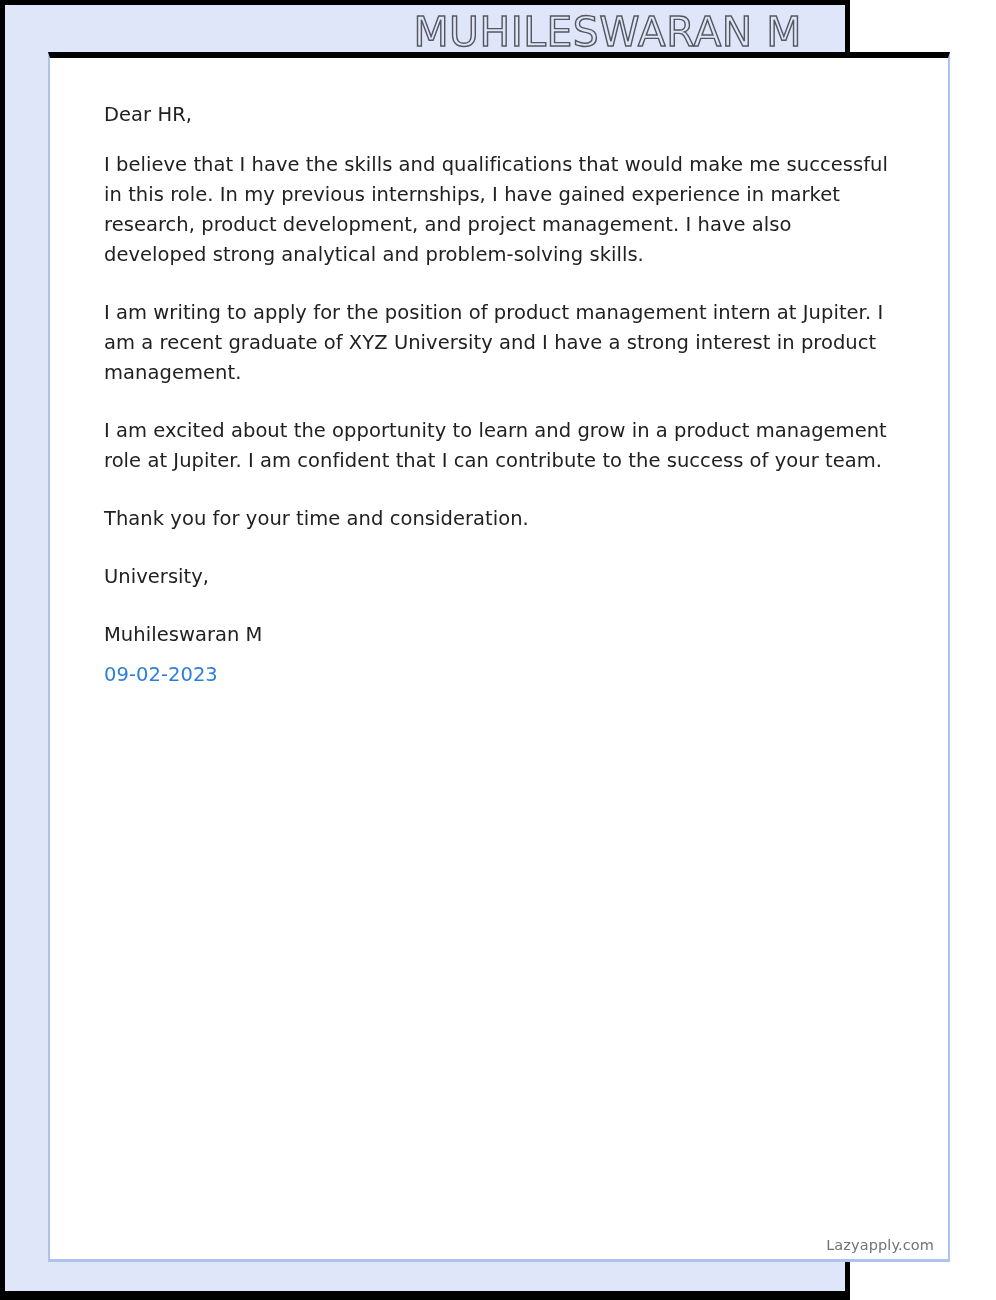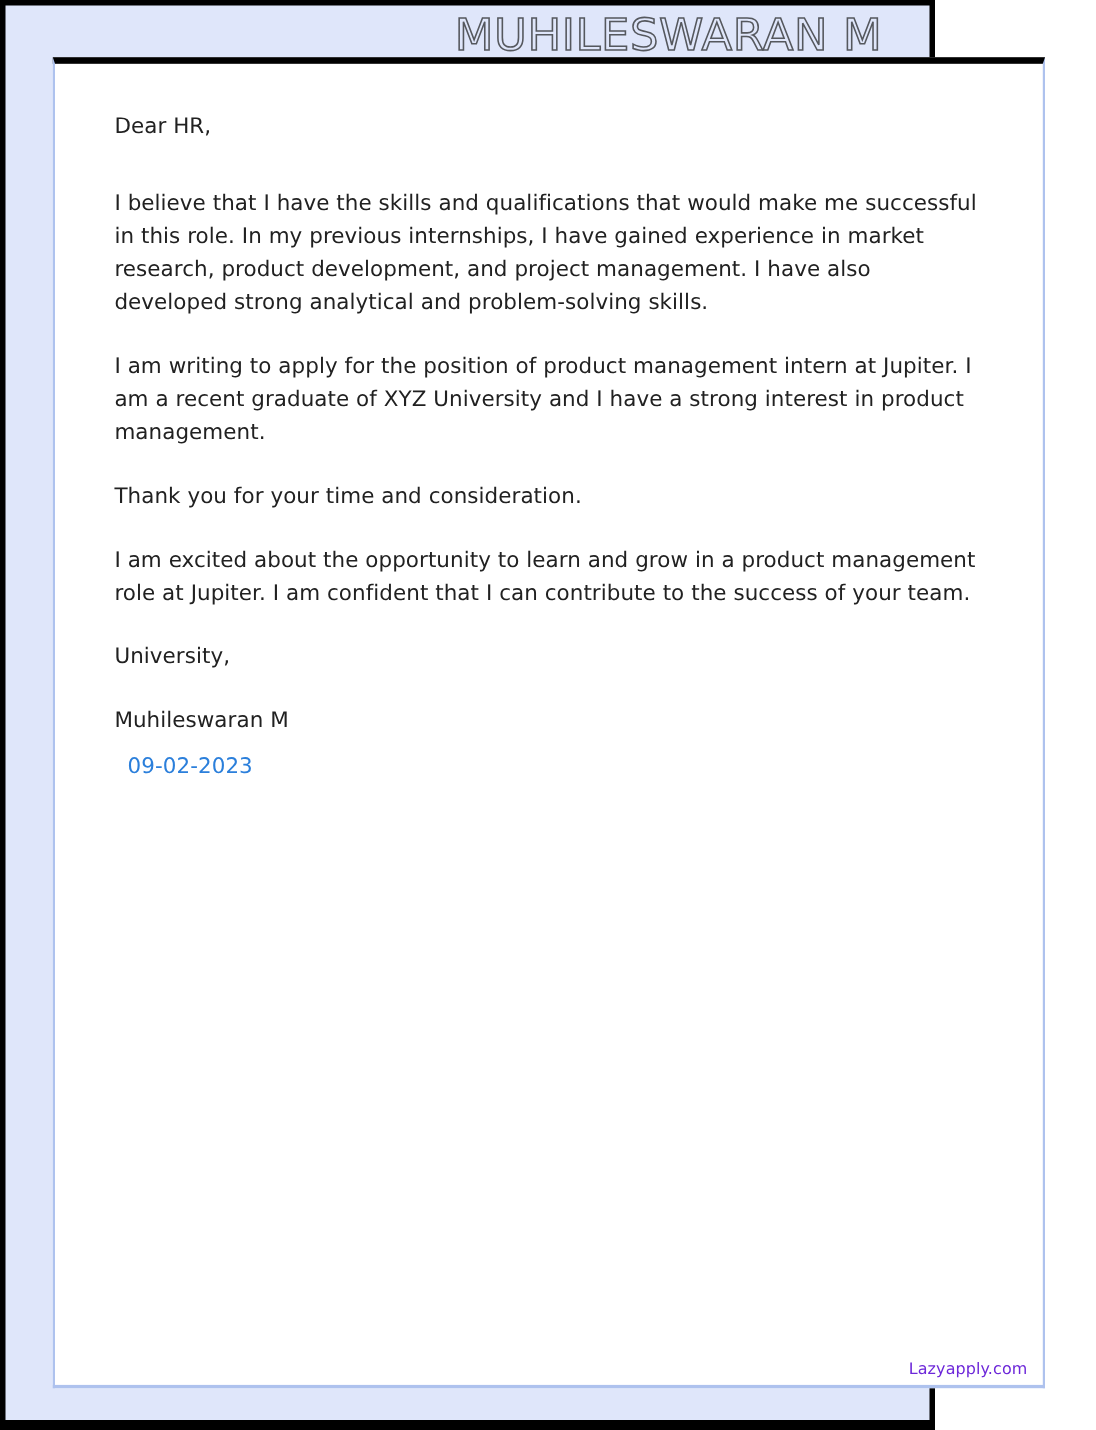--- a/index.html
+++ b/index.html
@@ -80,44 +80,44 @@
   .para {
     margin: 0 0 28px 0;
     font-size: 19.5px;
     line-height: 30px;
     color: #212121;
     font-weight: 400;
     letter-spacing: 0.05px;
     max-width: 790px;
   }
   .salutation {
-    margin-bottom: 40px;
+    margin-bottom: 20px;
   }
   .signoff {
     margin-bottom: 28px;
   }
   .signature-name {
     margin-bottom: 10px;
   }
   .date {
-    margin: 12px;
+    margin: 0;
     font-size: 19.5px;
     line-height: 30px;
     color: #2b7fdb;
     letter-spacing: 0.05px;
   }
 
   
   .footer-brand {
     position: absolute;
     right: 14px;
     bottom: 5px;
     font-size: 14.5px;
     line-height: 18px;
-    color: #6d28d9;
+    color: #737373;
     letter-spacing: 0.1px;
   }
 </style>
 </head>
 <body>
 
 <div class="page">
 
   <div class="header">
     <div class="header-name">MUHILESWARAN M</div>
@@ -126,23 +126,23 @@
   <div class="card">
 
     <div class="letter-body">
 
       <p class="para salutation">Dear HR,</p>
 
       <p class="para">I believe that I have the skills and qualifications that would make me successful in this role. In my previous internships, I have gained experience in market research, product development, and project management. I have also developed strong analytical and problem-solving skills.</p>
 
       <p class="para">I am writing to apply for the position of product management intern at Jupiter. I am a recent graduate of XYZ University and I have a strong interest in product management.</p>
 
+      <p class="para">I am excited about the opportunity to learn and grow in a product management role at Jupiter. I am confident that I can contribute to the success of your team.</p>
+
       <p class="para">Thank you for your time and consideration.</p>
-
-      <p class="para">I am excited about the opportunity to learn and grow in a product management role at Jupiter. I am confident that I can contribute to the success of your team.</p>
 
       <p class="para signoff">University,</p>
 
       <p class="para signature-name">Muhileswaran M</p>
 
       <p class="date">09-02-2023</p>
 
     </div>
 
     <div class="footer-brand">Lazyapply.com</div>

